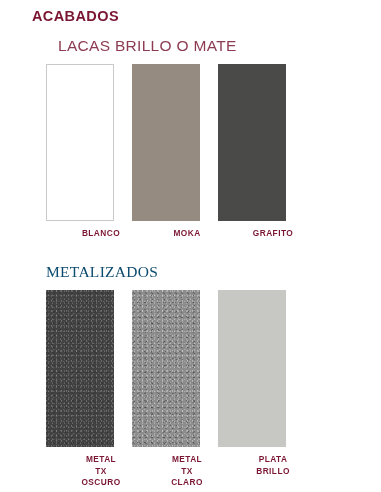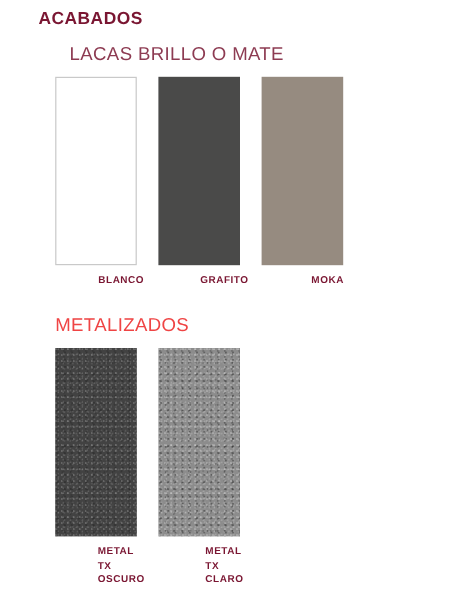--- a/index.html
+++ b/index.html
@@ -102,21 +102,21 @@
     background-size: 5px 5px, 6px 6px, 4px 4px, 7px 7px, 5px 6px, 6px 5px;
   }
   .swatch-chip.tex-strong::after { opacity: 0.85; }
 
   .swatch-label {
     margin-top: 7px;
     font-size: 8.3px;
     font-weight: bold;
     letter-spacing: 0.45px;
     color: #7a1632;
-    text-align: left;
+    text-align: center;
     line-height: 11.5px;
     white-space: pre-line;
     margin-left: 42px;
   }
 </style>
 </head>
 <body style="background: rgb(255, 255, 255);">
 
 <div class="page">
 
@@ -127,46 +127,50 @@
 
     <div class="swatch-row">
 
       <div class="swatch-cell">
         <span class="swatch-chip bordered" id="chip-0-0" style="background-color: rgb(255, 255, 255);"></span>
         <span class="swatch-label">BLANCO</span>
       </div>
 
 
       <div class="swatch-cell">
-        <span class="swatch-chip" id="chip-0-3" style="background-color: rgb(74, 74, 73);"></span>
-        <span class="swatch-label">GRAFITO</span>
+        <span class="swatch-chip" id="chip-0-2" style="background-color: rgb(150, 139, 128);"></span>
+        <span class="swatch-label">MOKA</span>
       </div>
 
       <div class="swatch-cell">
-        <span class="swatch-chip" id="chip-0-2" style="background-color: rgb(150, 139, 128);"></span>
-        <span class="swatch-label">MOKA</span>
+        <span class="swatch-chip" id="chip-0-3" style="background-color: rgb(74, 74, 73);"></span>
+        <span class="swatch-label">GRAFITO</span>
       </div>
 
     </div>
   </div>
 
   <div class="section" id="section-metalizados">
-    <div class="section-title" style="color: #ef4444;">METALIZADOS</div>
+    <div class="section-title" style="color: #0c4a6e; font-family: Liberation Serif, serif;">METALIZADOS</div>
 
     <div class="swatch-row">
 
       <div class="swatch-cell">
         <span class="swatch-chip tex" id="chip-1-0" style="background-color: rgb(66, 66, 66);"></span>
         <span class="swatch-label">METAL TX
 OSCURO</span>
       </div>
 
       <div class="swatch-cell">
         <span class="swatch-chip tex tex-strong" id="chip-1-1" style="background-color: rgb(140, 140, 140);"></span>
         <span class="swatch-label">METAL TX
 CLARO</span>
       </div>
 
+      <div class="swatch-cell">
+        <span class="swatch-chip" id="chip-1-2" style="background-color: rgb(199, 199, 195);"></span>
+        <span class="swatch-label">PLATA BRILLO</span>
+      </div>
 
     </div>
   </div>
 
 </div>
 
 </body></html>

